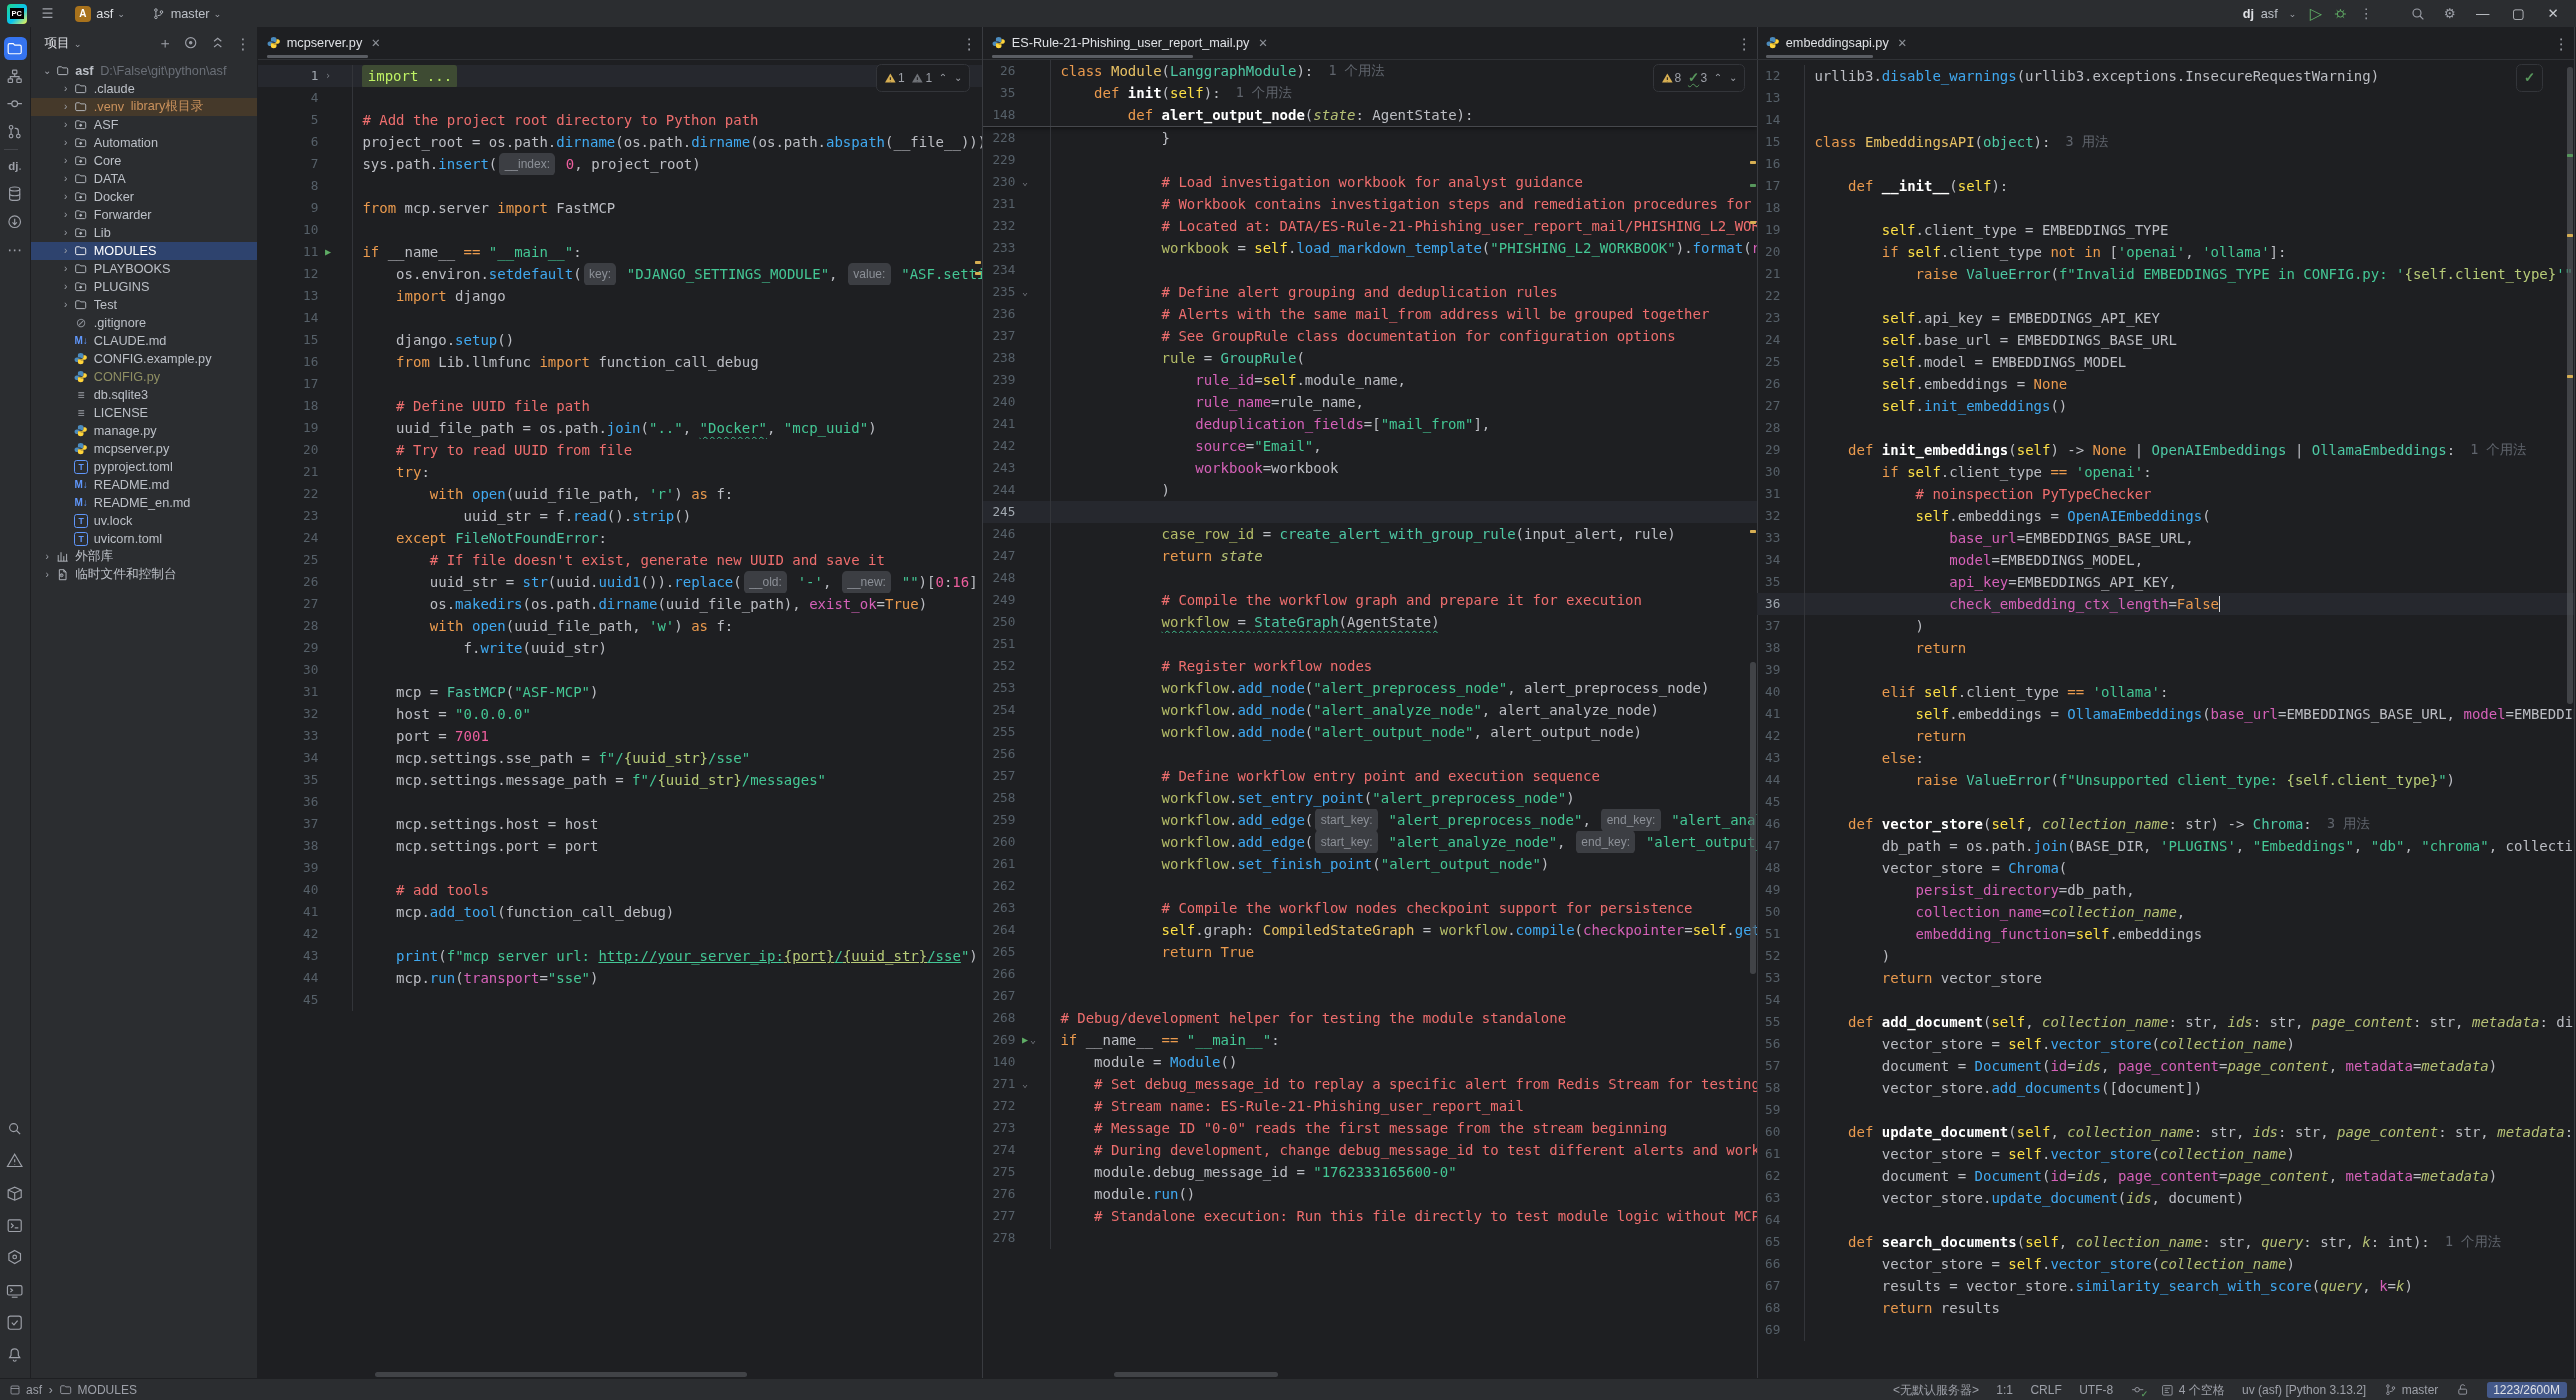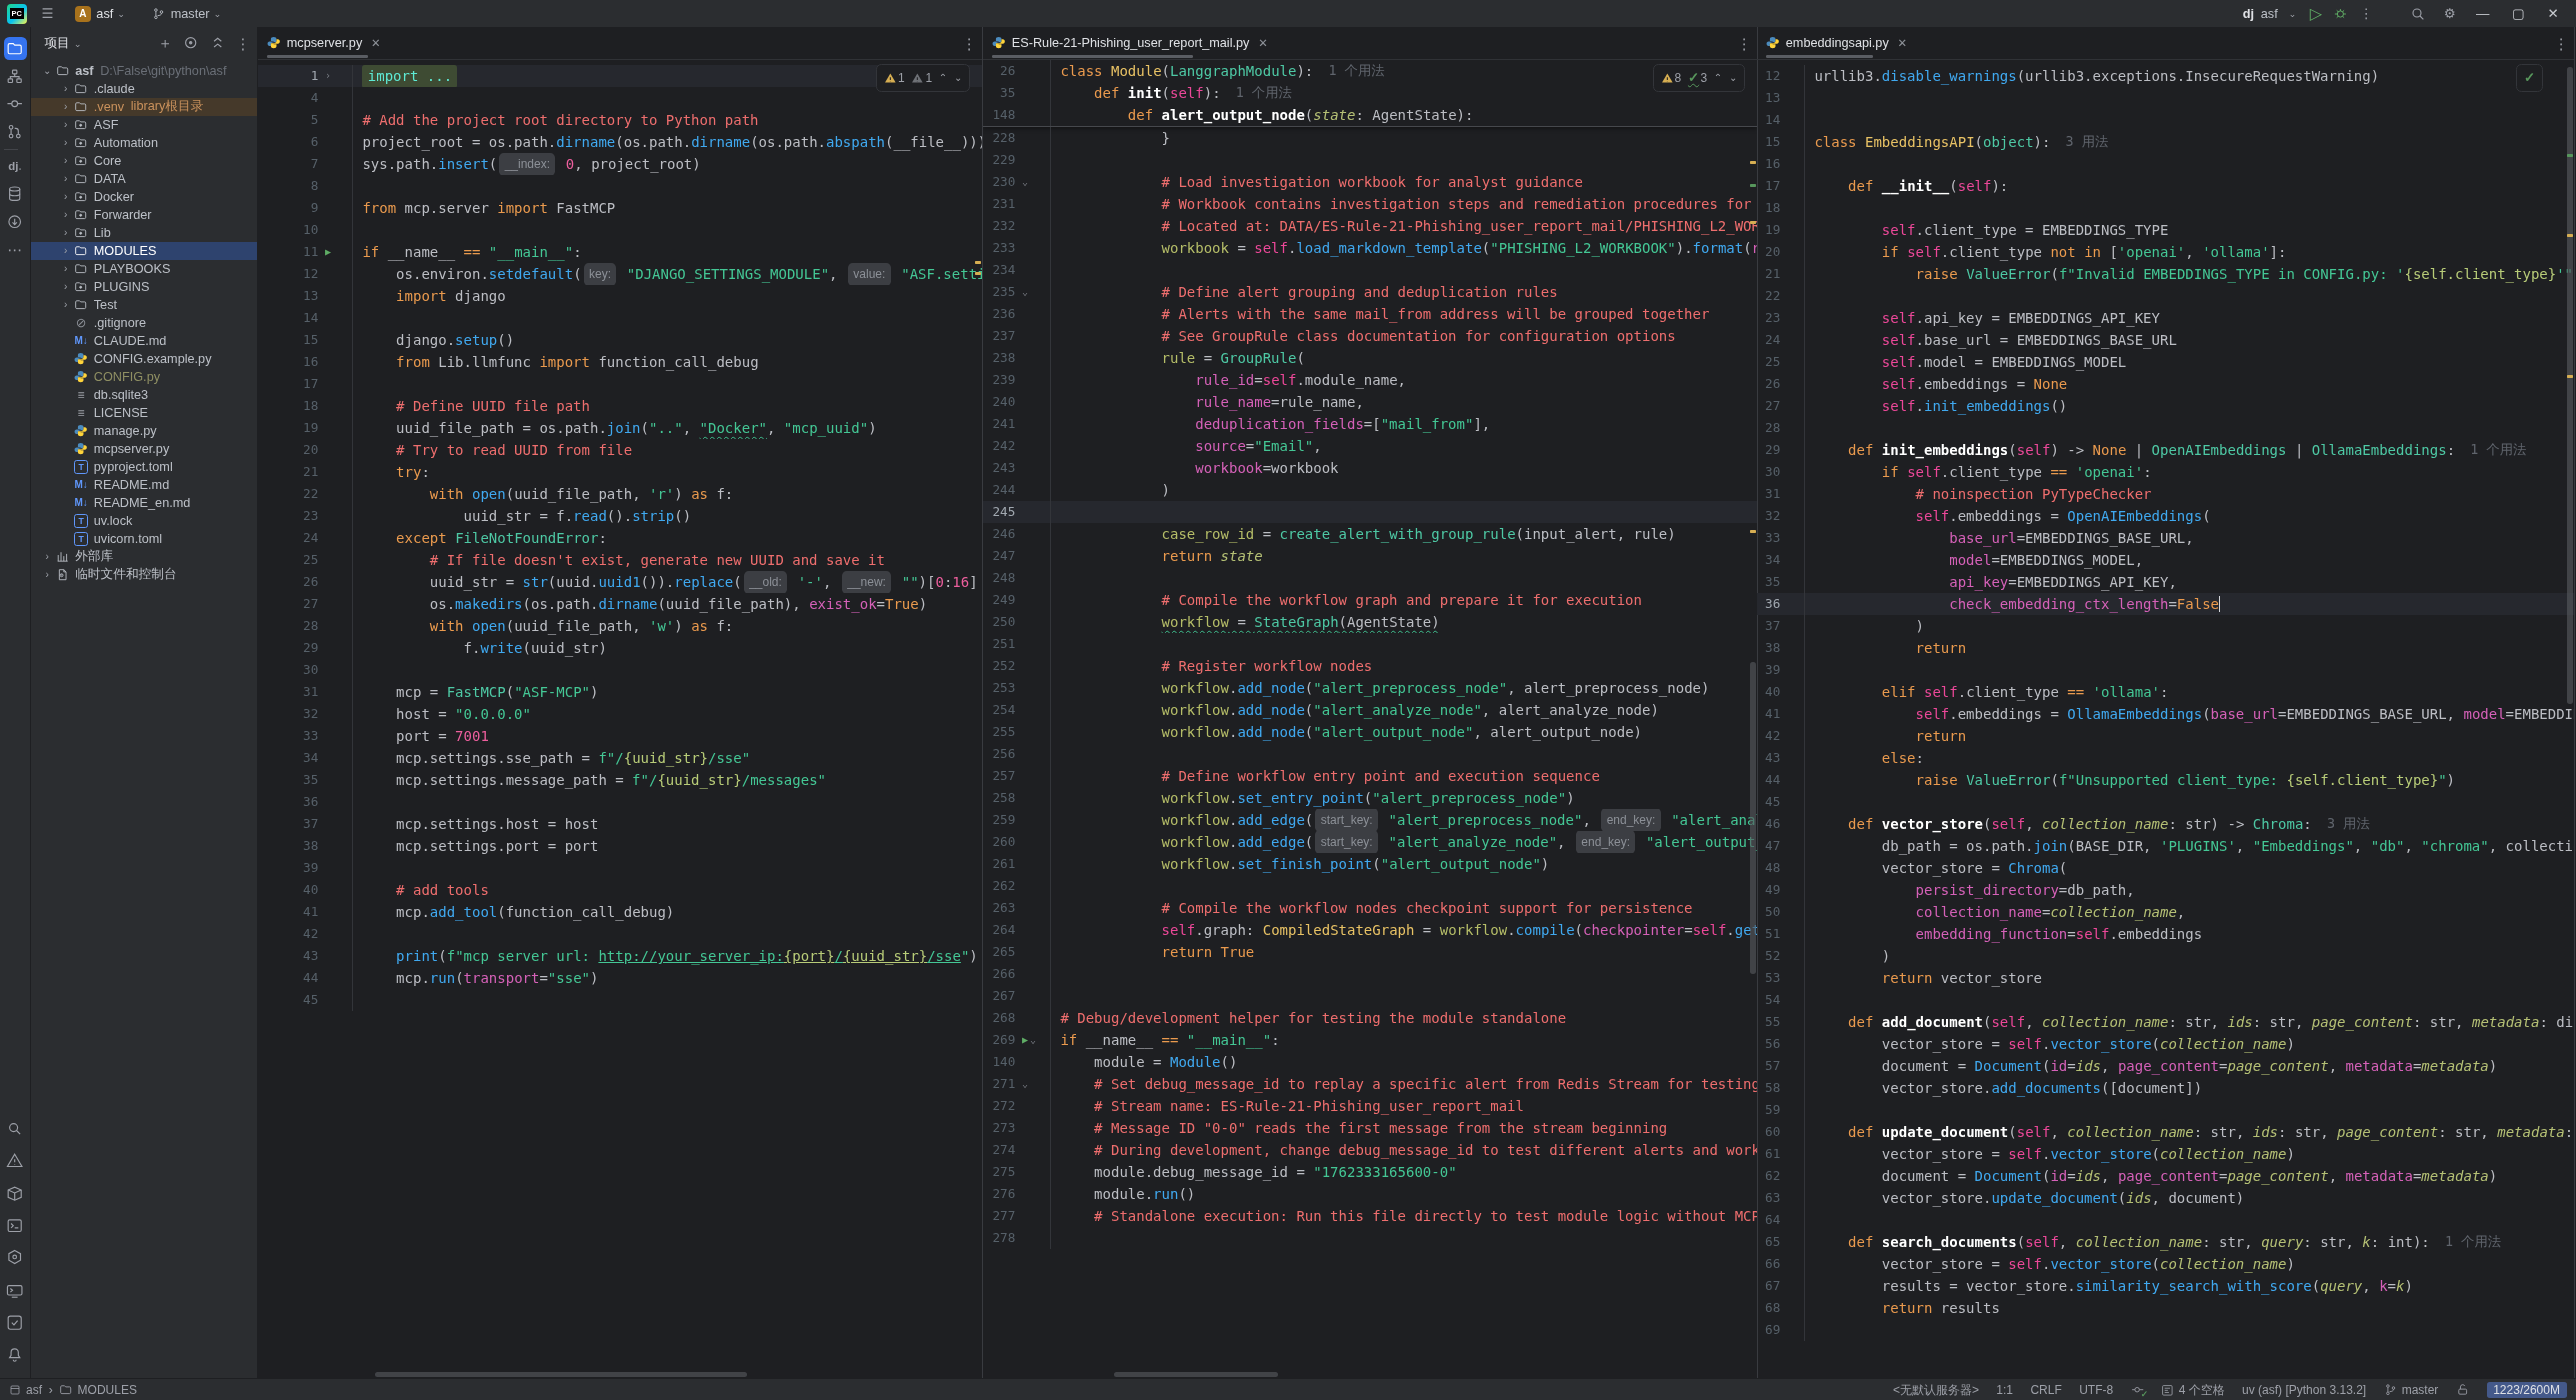--- a/index.html
+++ b/index.html
@@ -61,27 +61,27 @@
   .cl .gic{flex:none;display:flex;align-items:center;gap:2px;}
   .cl .txt{flex:1;border-left:0.7px solid #33353a;padding-left:9.4px;white-space:pre;overflow:hidden;height:100%;display:flex;align-items:center;}
   .cl.hl{background:#26282e;}
   .cl.hl .num{color:#a1a8b0;}
   .sticky{background:#1e1f22;border-bottom:0.7px solid #46484d;box-shadow:0 2px 4px rgba(0,0,0,.35);}
   .runico{color:#5fad65;font-size:10px;}
   .foldico{color:#7a7e85;font-size:10px;}
   
   .tk-d{color:#bcbec4}.tk-k{color:#ea9a4e}.tk-c{color:#ee6e6e}.tk-s{color:#44c795}
   .tk-n{color:#ee5f9e}.tk-f{color:#40a9f0}.tk-t{color:#4ec9a5}.tk-y{color:#e8c265}
-  .tk-w{color:#ffffff;font-weight:bold}.tk-p{color:#d561b8}.tk-e{color:#ec4899}
+  .tk-w{color:#ffffff;font-weight:bold}.tk-p{color:#d561b8}.tk-e{color:#fde047}
   .tk-i{color:#b5c075;font-style:italic}.tk-o{color:#b5bd68}.tk-a{color:#5f646c;padding-left:6.7px;font-size:13.4px;}
   .tk-u{color:#44c795;text-decoration:underline}
   .tk-b{color:#b8cc78}
   .tk-sw{text-decoration:underline wavy #3fbf8f 0.7px;text-underline-offset:3.4px;}
   .hint{background:#3c3e43;color:#8c9097;border-radius:4.7px;padding:0.7px 5.4px;margin:0 2px;font-size:12px;font-family:"Liberation Sans",sans-serif;}
-  .foldchip{background:#3e4b33;color:#5eead4;border-radius:2.7px;padding:0.7px 5.4px;}
+  .foldchip{background:#3e4b33;color:#bef264;border-radius:2.7px;padding:0.7px 5.4px;}
   .caret{display:inline-block;width:1.3px;height:16px;background:#d4d7db;vertical-align:middle;}
   .inspect{position:absolute;top:4px;display:flex;align-items:center;gap:6.7px;background:#1e1f22;
     border:0.7px solid #33353a;border-radius:5.4px;padding:2px 6.7px;color:#9da0a8;font-size:12px;
     font-family:"Liberation Sans",sans-serif;}
   .insp-n{margin-left:1.3px;}
   .okcheck{color:#57965c;font-size:13.4px;font-weight:bold;}
   .vthumb,.hthumb{position:absolute;background:#55575c;opacity:.65;border-radius:2.7px;}
   .vthumb{width:5.4px;right:1.3px;}
   .hthumb{height:5.4px;bottom:2px;}
   .mark{position:absolute;width:6px;height:2.7px;right:1.3px;border-radius:0.7px;}

